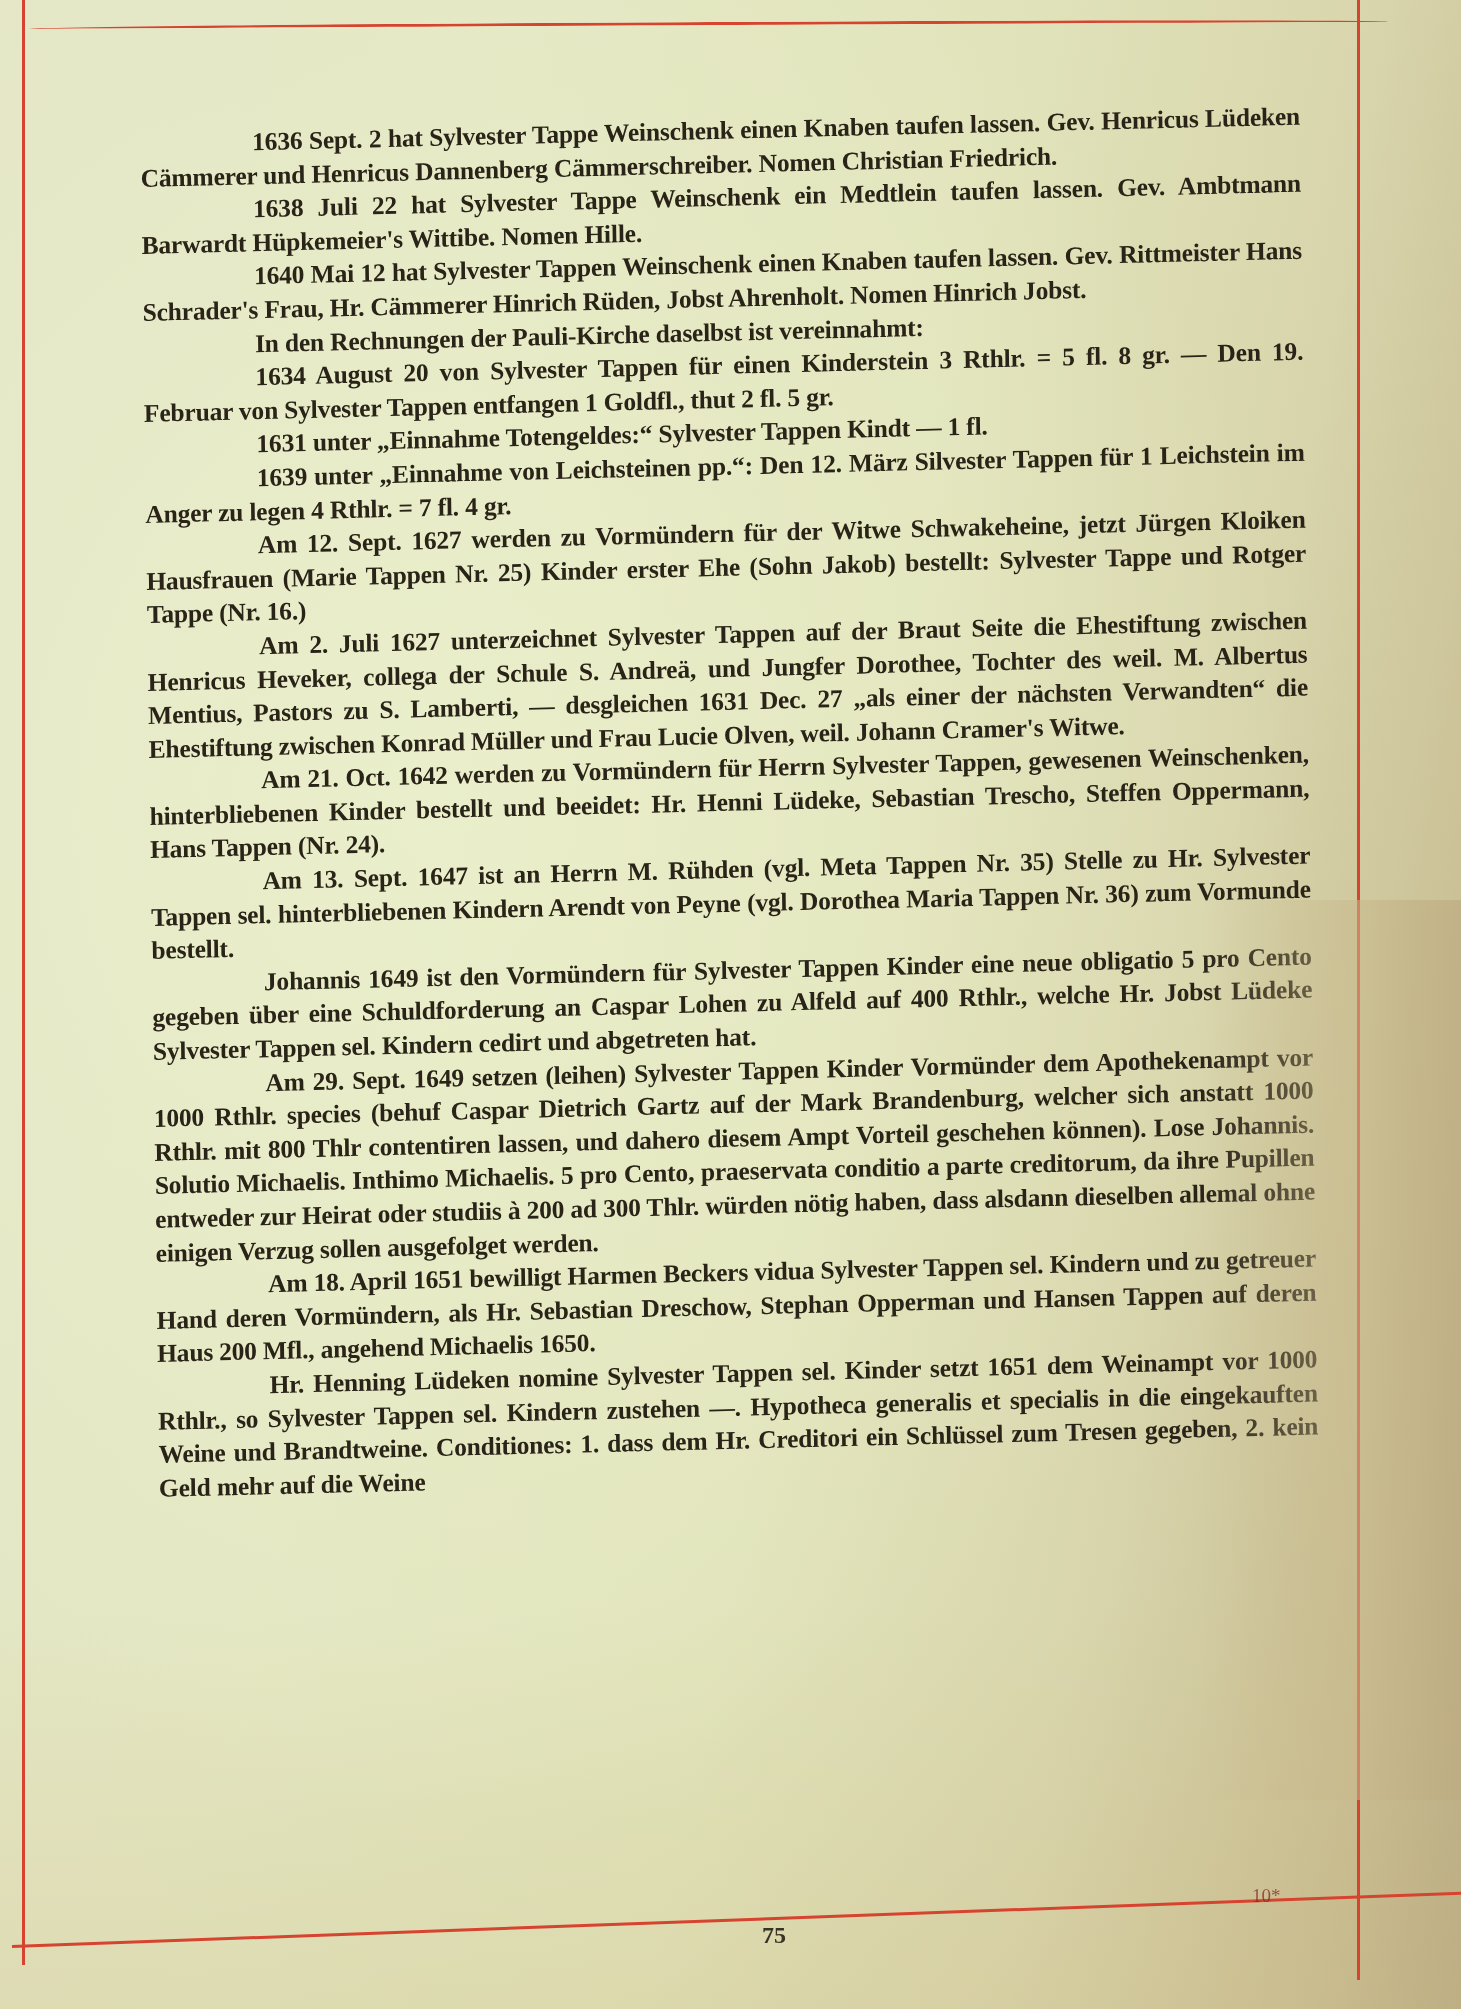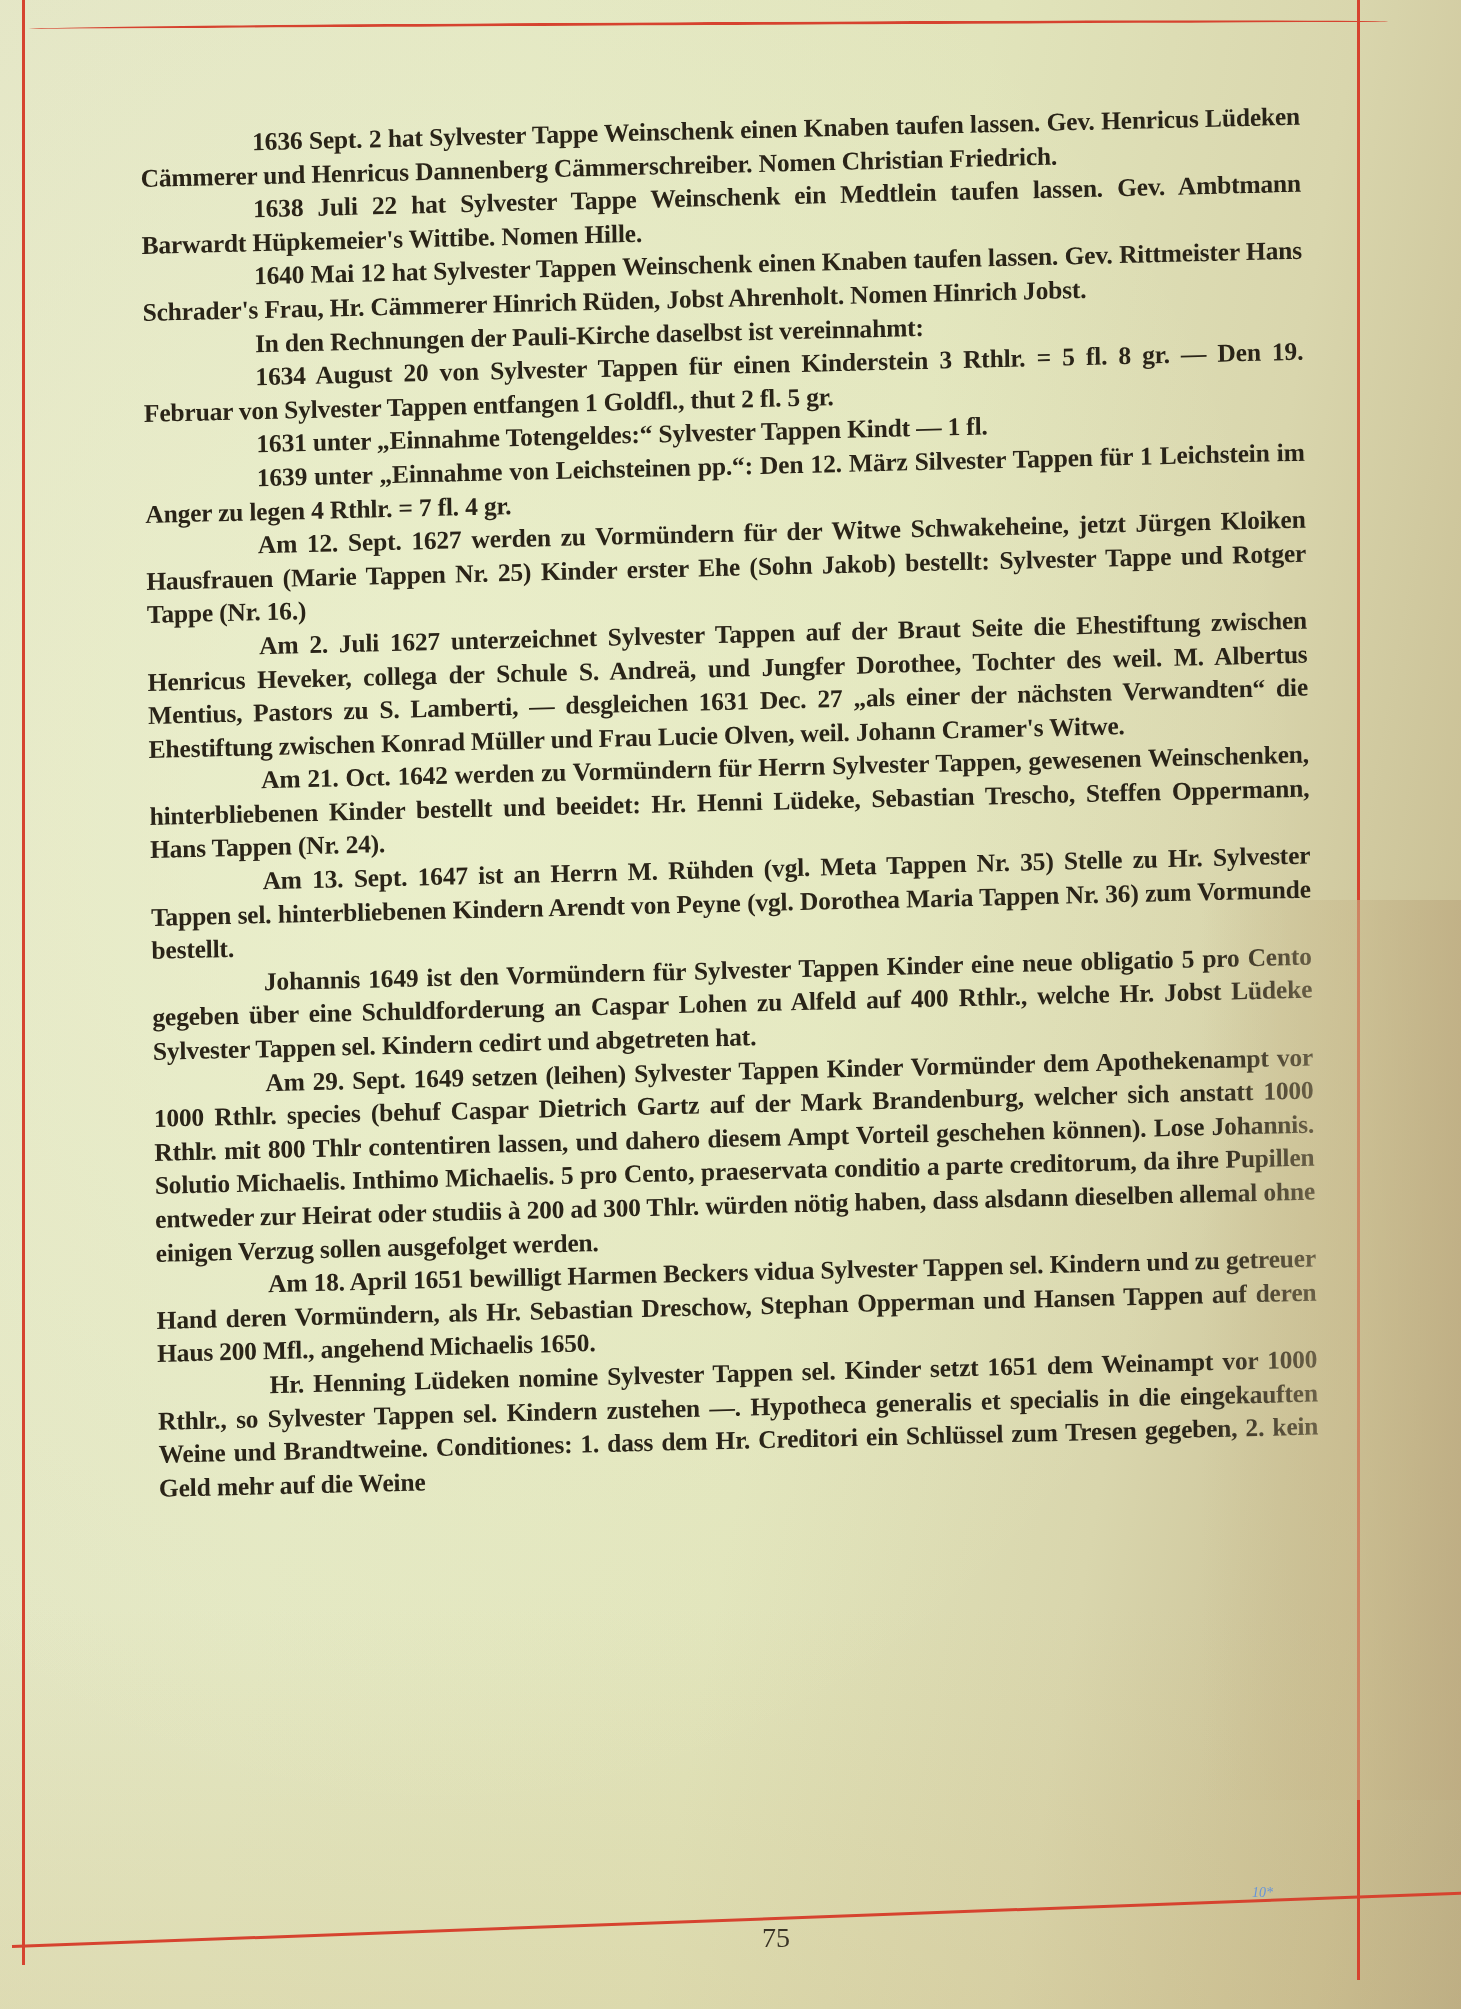--- a/index.html
+++ b/index.html
@@ -61,32 +61,31 @@
       position: absolute;
       right: 0; top: 900px;
       width: 260px; height: 900px;
       background: linear-gradient(90deg, rgba(200,185,140,0) 0%, rgba(200,185,140,0.55) 60%, rgba(190,172,130,0.75) 100%);
       pointer-events: none;
     }
     .page-number {
       position: absolute;
       left: 762px;
       top: 1922px;
-      font-size: 28px;
-      font-weight: normal;
+      font-size: 24px;
+      font-weight: bold;
       color: #3a3326;
     }
     .signature-mark {
       position: absolute;
       left: 1252px;
       top: 1885px;
-      font-size: 14px;
-      color: #3b82f6;
+      font-size: 19px;
+      color: #7f1d1d;
       opacity: 0.7;
-      font-style: italic;
     }
   </style>
 </head>
 <body>
 
 <div class="page-shade"></div>
 
 <div class="redline rl-left"></div>
 <div class="redline rl-right"></div>
 <div class="redline rl-top"></div>

